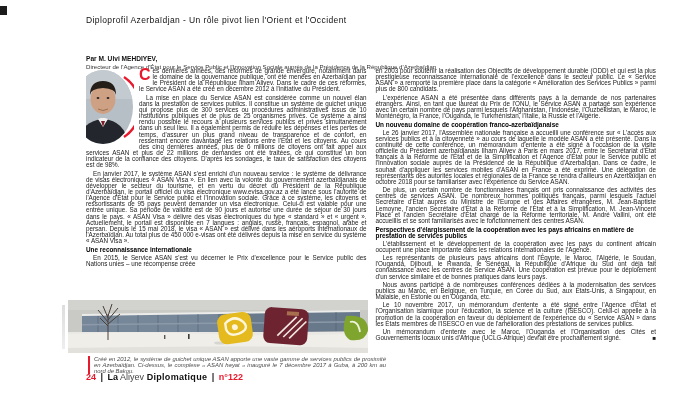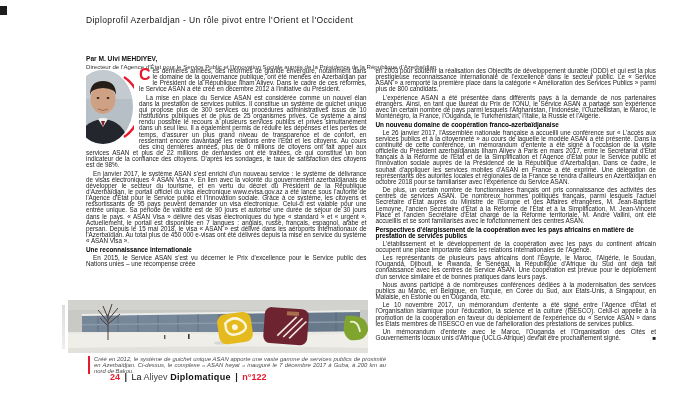--- a/index.html
+++ b/index.html
@@ -38,36 +38,36 @@
   .endmark { float:right; font-size:6px; line-height:6px; color:#222; }
 
   
   .photo { position:absolute; left:68px; top:300px; width:300px; height:53px; }
   .photo svg { display:block; }
   .photo-credit-strip { position:absolute; left:62px; top:305px; width:3px; height:44px; background:linear-gradient(#bbb,#ddd); opacity:.5; }
   .caption { position:absolute; left:88px; top:356px; width:292px; font-size:5.9px; line-height:6px; font-style:italic; color:#4a4a4a; border-left:2px solid #e8192c; padding-left:4px; text-align:justify; }
 
   
   .footer { position:absolute; left:86px; top:372px; font-size:9px; color:#111; }
-  .footer .num { color:#e8192c; font-weight:bold;margin-left:24px; }
+  .footer .num { color:#e8192c; font-weight:bold; }
   .footer .sep { font-weight:bold; color:#222; padding:0 2px; }
-  .footer .b1 { font-weight:normal; }
+  .footer .b1 { font-weight:bold; }
   .footer .b2 { font-weight:normal; color:#444; }
   .footer .b3 { font-weight:bold; letter-spacing:0.3px; }
   .footer .issue { color:#e8192c; font-weight:bold; }
 </style>
 </head>
 <body>
 
 <div class="page">
 
   <div class="corner-artifact"></div>
 
   <div class="kicker">
-    <b>Diploprofil Azerbaïdjan</b><span> - Un rôle pivot entre l'Orient et l'Occident</span>
+    <b>Diploprofil Azerbaïdjan</b><span> - Un rôle pivot lien l'Orient et l'Occident</span>
   </div>
 
 
   <div class="byline">
     <div class="author">Par M. Ulvi MEHDIYEV,</div>
     <div class="role">Directeur de l'Agence d'État pour le Service Public et l'Innovation Sociale auprès de la Présidence de la République d'Azerbaïdjan</div>
   </div>
 
   <div class="columns">
 

